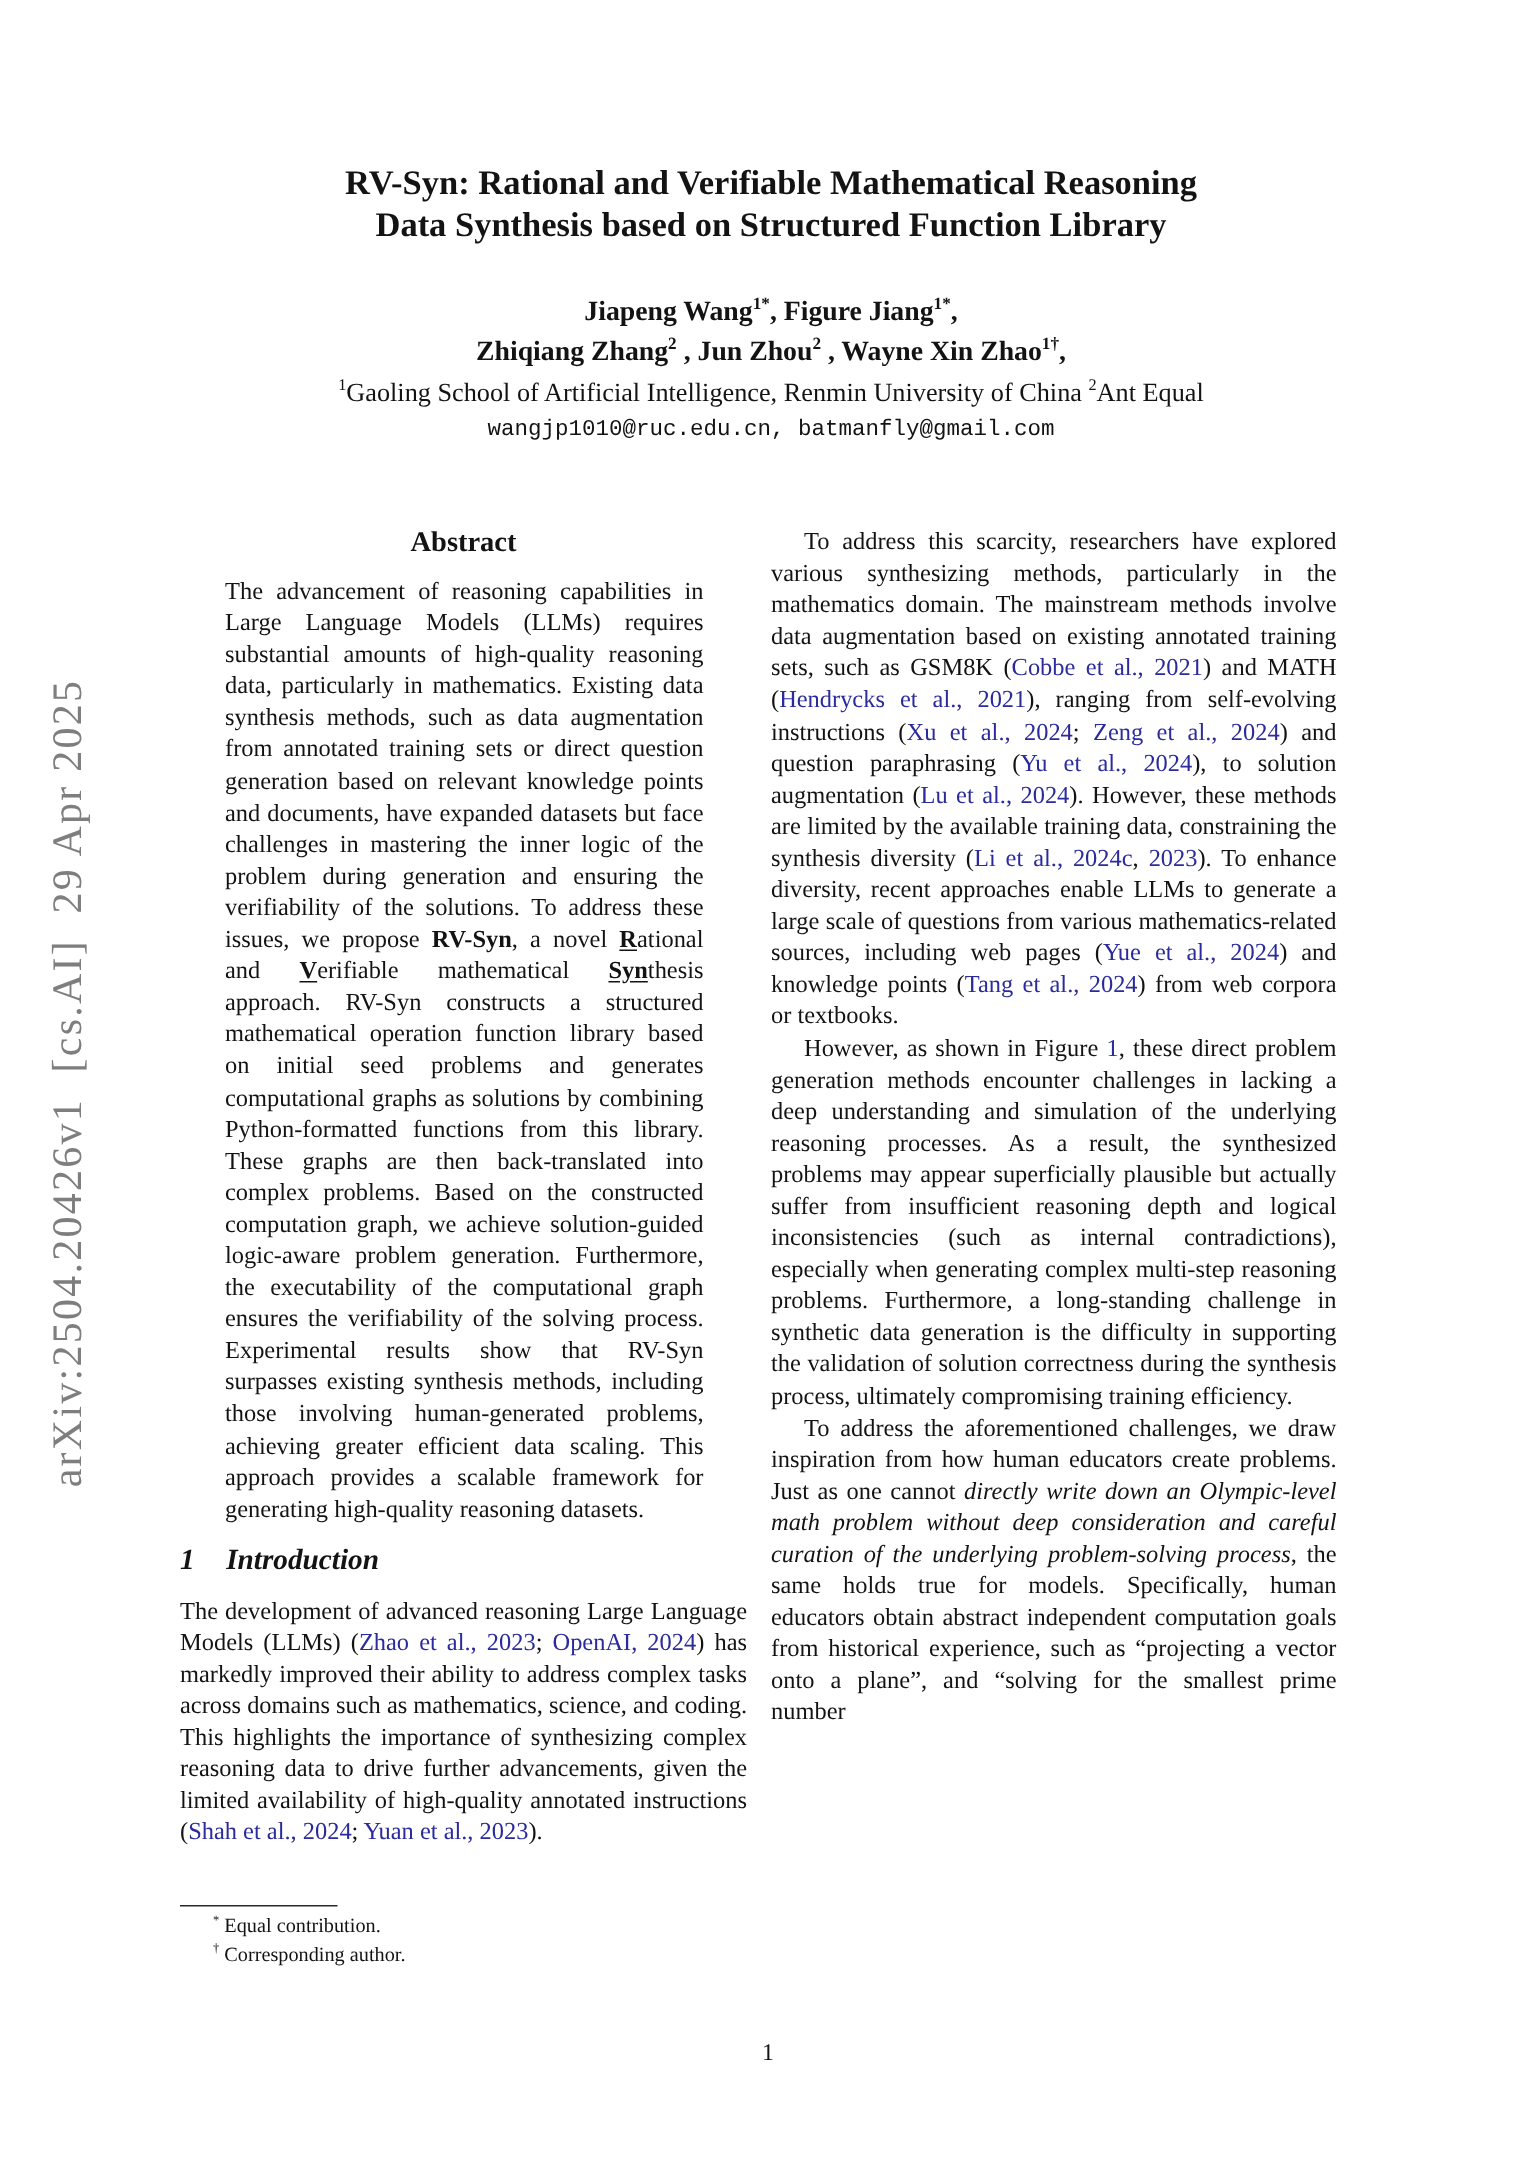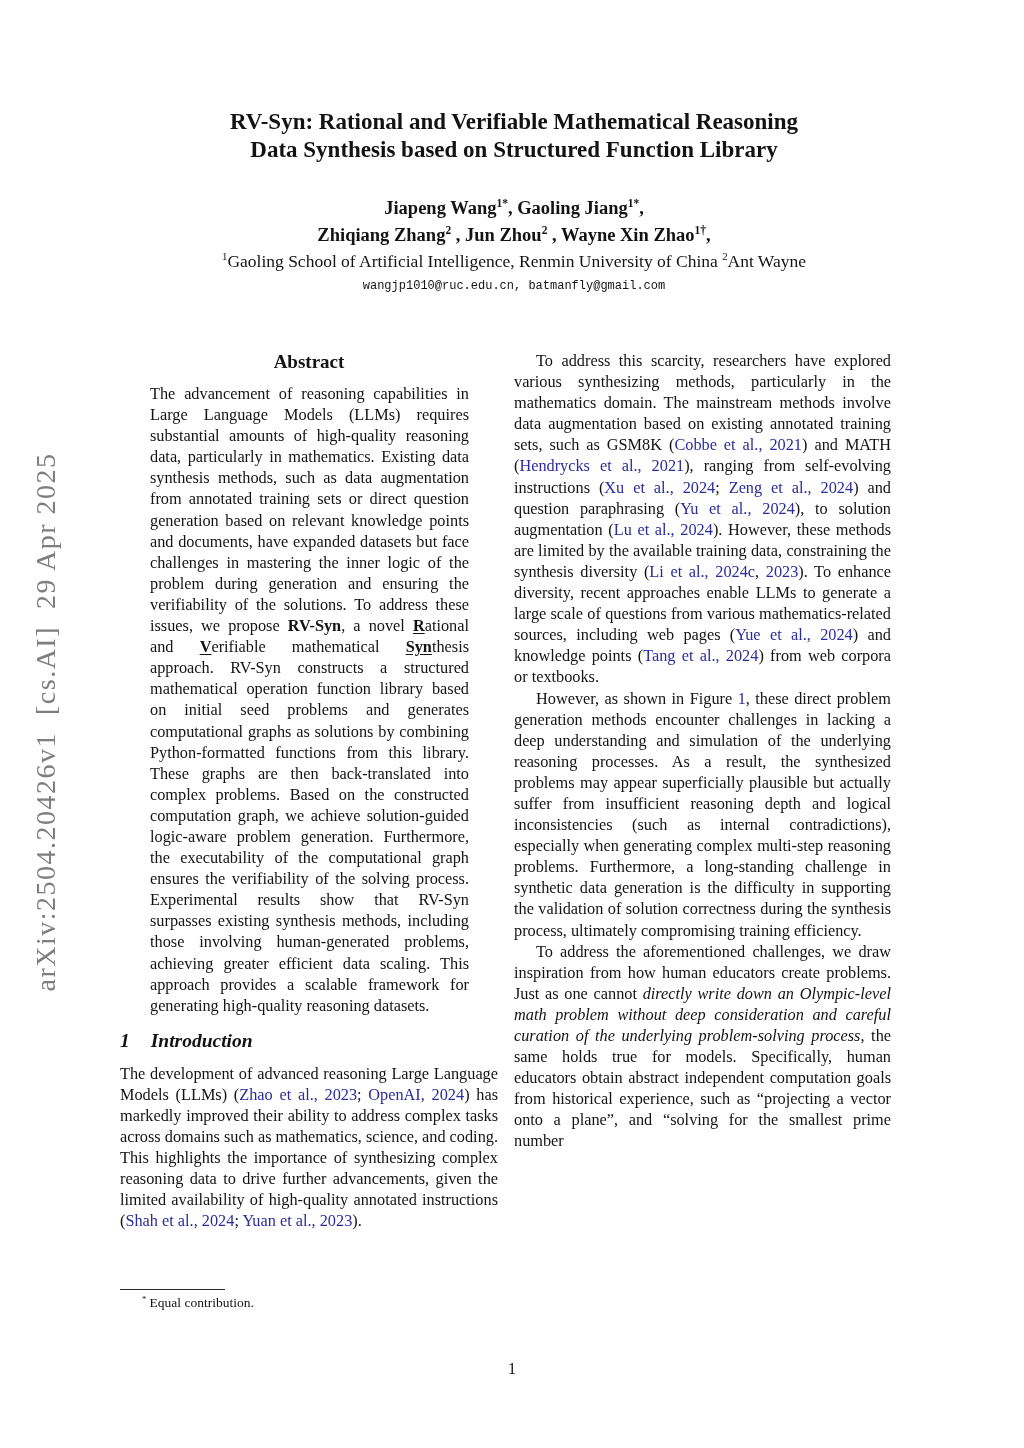--- a/index.html
+++ b/index.html
@@ -16,21 +16,21 @@
     transform: translate(-50%, -50%) rotate(-90deg);
     white-space: pre;
     font-size: 28px; letter-spacing: 1.5px;
     color: var(--stamp);
   }
   .content { width: 788px; margin-left: 120px; padding-top: 108px; }
   .title { text-align: center; font-weight: bold; font-size: 23px; line-height: 28px; }
   .authors { margin-top: 31px; text-align: center; }
   .author-line { font-weight: bold; font-size: 18.5px; line-height: 27px; }
   .affiliation { font-size: 17.5px; line-height: 25px; }
-  .emails { font-family: "Liberation Mono", monospace; font-size: 12px; line-height: 25px; }
+  .emails { font-family: "Liberation Mono", monospace; font-size: 15px; line-height: 25px; }
   .columns { display: flex; gap: 16px; margin-top: 51px; height: 962px; }
   .col-left { width: 378px; display: flex; flex-direction: column; }
   .col-right { width: 377px; overflow: hidden; }
   .abstract-heading { text-align: center; font-weight: bold; font-size: 19px; line-height: 24px; margin-bottom: 9px; }
   .abstract-body {
     padding: 0 29px 0 30px; font-size: 15.8px; line-height: 20.8px;
     text-align: justify; text-justify: inter-word;
   }
   .section-heading { margin-top: 14px; margin-bottom: 11px; font-weight: bold; font-size: 19.5px; font-style: italic; }
   .section-heading .sec-num { margin-right: 21px; }
@@ -54,40 +54,41 @@
 <div class="arxiv-stamp">arXiv:2504.20426v1  [cs.AI]  29 Apr 2025</div>
 
 <div class="content">
 
   <div class="title">
     <div>RV-Syn: Rational and Verifiable Mathematical Reasoning</div>
     <div>Data Synthesis based on Structured Function Library</div>
   </div>
 
   <div class="authors">
-    <div class="author-line"><span>Jiapeng Wang</span><span class="sup">1*</span><span>, Gaoling Jiang</span><span class="sup">1*</span><span>,</span></div>
+    <div class="author-line"><span>Jiapeng Wang</span><span class="sup">1*</span><span>, Figure Jiang</span><span class="sup">1*</span><span>,</span></div>
     <div class="author-line"><span>Zhiqiang Zhang</span><span class="sup">2</span><span> , Jun Zhou</span><span class="sup">2</span><span> , Wayne Xin Zhao</span><span class="sup">1†</span><span>,</span></div>
-    <div class="affiliation"><span class="sup">1</span><span>Gaoling School of Artificial Intelligence, Renmin University of China </span><span class="sup">2</span><span>Ant Wayne</span></div>
+    <div class="affiliation"><span class="sup">1</span><span>Gaoling School of Artificial Intelligence, Renmin University of China </span><span class="sup">2</span><span>Ant Equal</span></div>
     <div class="emails">wangjp1010@ruc.edu.cn, batmanfly@gmail.com</div>
   </div>
 
   <div class="columns">
 
     <div class="col-left">
       <div class="abstract-heading">Abstract</div>
       <div class="abstract-body body-par"><span>The advancement of reasoning capabilities in Large Language Models (LLMs) requires substantial amounts of high-quality reasoning data, particularly in mathematics. Existing data synthesis methods, such as data augmentation from annotated training sets or direct question generation based on relevant knowledge points and documents, have expanded datasets but face challenges in mastering the inner logic of the problem during generation and ensuring the verifiability of the solutions. To address these issues, we propose </span><span class="b">RV-Syn</span><span>, a novel </span><span class="bu">R</span><span>ational and </span><span class="bu">V</span><span>erifiable mathematical </span><span class="bu">Syn</span><span>thesis approach. RV-Syn constructs a structured mathematical operation function library based on initial seed problems and generates computational graphs as solutions by combining Python-formatted functions from this library. These graphs are then back-translated into complex problems. Based on the constructed computation graph, we achieve solution-guided logic-aware problem generation. Furthermore, the executability of the computational graph ensures the verifiability of the solving process. Experimental results show that RV-Syn surpasses existing synthesis methods, including those involving human-generated problems, achieving greater efficient data scaling. This approach provides a scalable framework for generating high-quality reasoning datasets.</span></div>
 
       <div class="section-heading">
         <span class="sec-num">1</span><span>Introduction</span>
       </div>
       <div class="body-par"><span>The development of advanced reasoning Large Language Models (LLMs) (</span><span class="link">Zhao et al., 2023</span><span>; </span><span class="link">OpenAI, 2024</span><span>) has markedly improved their ability to address complex tasks across domains such as mathematics, science, and coding. This highlights the importance of synthesizing complex reasoning data to drive further advancements, given the limited availability of high-quality annotated instructions (</span><span class="link">Shah et al., 2024</span><span>; </span><span class="link">Yuan et al., 2023</span><span>).</span></div>
 
       <div class="footnote-block">
         <div class="footnote-rule"></div>
         <div class="footnote"><span class="sup">*</span><span> Equal contribution.</span></div>
+        <div class="footnote"><span class="sup">†</span><span> Corresponding author.</span></div>
       </div>
     </div>
 
     <div class="col-right">
       <div class="body-par indent"><span>To address this scarcity, researchers have explored various synthesizing methods, particularly in the mathematics domain. The mainstream methods involve data augmentation based on existing annotated training sets, such as GSM8K (</span><span class="link">Cobbe et al., 2021</span><span>) and MATH (</span><span class="link">Hendrycks et al., 2021</span><span>), ranging from self-evolving instructions (</span><span class="link">Xu et al., 2024</span><span>; </span><span class="link">Zeng et al., 2024</span><span>) and question paraphrasing (</span><span class="link">Yu et al., 2024</span><span>), to solution augmentation (</span><span class="link">Lu et al., 2024</span><span>). However, these methods are limited by the available training data, constraining the synthesis diversity (</span><span class="link">Li et al., 2024c</span><span>, </span><span class="link">2023</span><span>). To enhance diversity, recent approaches enable LLMs to generate a large scale of questions from various mathematics-related sources, including web pages (</span><span class="link">Yue et al., 2024</span><span>) and knowledge points (</span><span class="link">Tang et al., 2024</span><span>) from web corpora or textbooks.</span></div>
       <div class="body-par indent"><span>However, as shown in Figure </span><span class="link">1</span><span>, these direct problem generation methods encounter challenges in lacking a deep understanding and simulation of the underlying reasoning processes. As a result, the synthesized problems may appear superficially plausible but actually suffer from insufficient reasoning depth and logical inconsistencies (such as internal contradictions), especially when generating complex multi-step reasoning problems. Furthermore, a long-standing challenge in synthetic data generation is the difficulty in supporting the validation of solution correctness during the synthesis process, ultimately compromising training efficiency.</span></div>
       <div class="body-par indent"><span>To address the aforementioned challenges, we draw inspiration from how human educators create problems. Just as one cannot </span><span class="i">directly write down an Olympic-level math problem without deep consideration and careful curation of the underlying problem-solving process</span><span>, the same holds true for models. Specifically, human educators obtain abstract independent computation goals from historical experience, such as “projecting a vector onto a plane”, and “solving for the smallest prime number</span></div>
     </div>
 
   </div>

